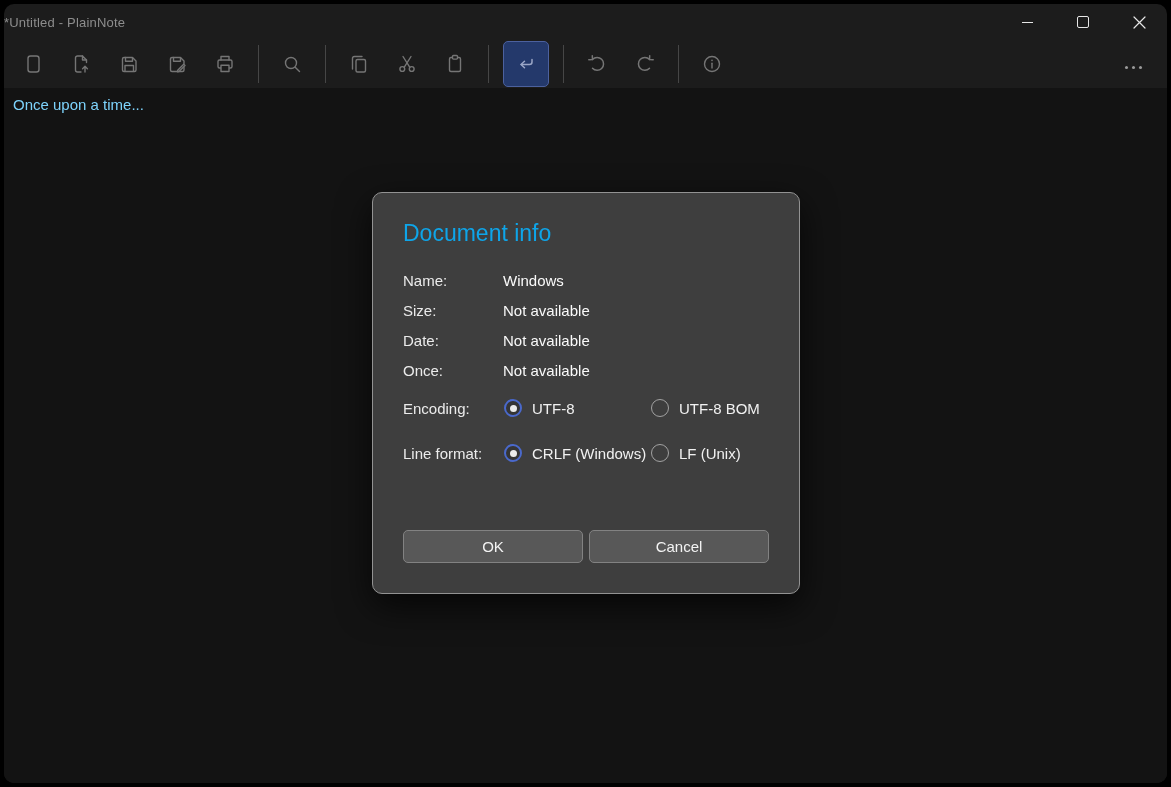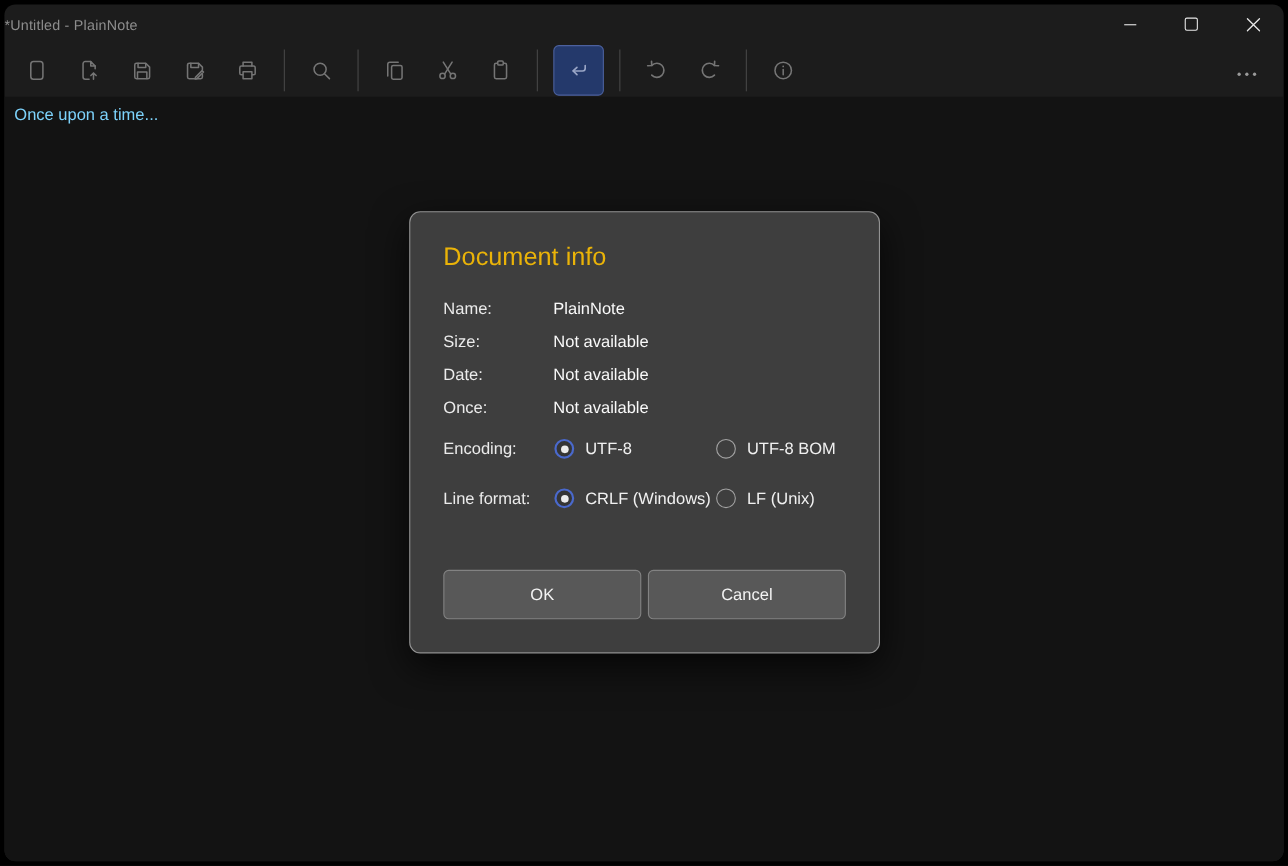--- a/index.html
+++ b/index.html
@@ -30,36 +30,36 @@
   .dots span{display:inline-block;width:3px;height:3px;border-radius:50%;background:#9a9a9a;margin:0 2px;}
   
   .editor{flex:1;background:#131313;color:#7dd3fc;font-size:15px;padding:8px 9px;line-height:18px;}
   
   .dialog{
     position:absolute;left:372px;top:192px;width:428px;height:402px;box-sizing:border-box;
     background:#3e3e3e;border:1px solid #929292;border-radius:10px;
     box-shadow:0 12px 34px rgba(0,0,0,.7);
     padding:0 30px;color:#f1f1f1;font-size:15px;
   }
-  .dlg-title{margin-top:27px;font-size:23px;font-weight:400;color:#eab308;}
+  .dlg-title{margin-top:27px;font-size:23px;font-weight:400;color:#0ea5e9;}
   .dlg-fields{margin-top:18px;}
   .field-row{display:flex;align-items:center;height:30px;}
   .field-label{width:100px;color:#ebebeb;}
   .field-value{color:#fafafa;}
   .dlg-group{display:flex;align-items:center;height:30px;margin-top:15px;}
   .dlg-group.first{margin-top:8px;}
   .row-label{width:101px;color:#ebebeb;}
   .option{display:flex;align-items:center;gap:10px;cursor:default;}
   .option.col1{width:147px;}
   .radio{box-sizing:border-box;width:18px;height:18px;border-radius:50%;flex:0 0 auto;position:relative;}
   .radio.selected{border:2px solid #4a69cc;background:#353535;}
   .radio.selected::after{content:"";position:absolute;left:50%;top:50%;width:7px;height:7px;margin:-3.5px 0 0 -3.5px;border-radius:50%;background:#ececec;}
   .radio.unselected{border:1.5px solid #a2a2a2;background:transparent;}
   .dlg-buttons{position:absolute;left:30px;right:30px;bottom:30px;display:flex;gap:6px;}
-  .dlg-btn{flex:1;height:45px;background:#585858;border:1px solid #828282;border-radius:5px;color:#f3f3f3;font-size:15px;font-family:inherit;}
+  .dlg-btn{flex:1;height:33px;background:#585858;border:1px solid #828282;border-radius:5px;color:#f3f3f3;font-size:15px;font-family:inherit;}
 </style>
 </head>
 <body>
 
 <div class="app-window">
 
   <div class="titlebar">
     <span class="titlebar-text">*Untitled - PlainNote</span>
     <div class="win-controls">
       <button class="win-btn">
@@ -196,21 +196,21 @@
     <span>Once upon a time...</span>
   </div>
 </div>
 
 <div class="dialog">
   <div class="dlg-title">Document info</div>
 
   <div class="dlg-fields">
     <div class="field-row">
       <span class="field-label">Name:</span>
-      <span class="field-value">PlainNote</span>
+      <span class="field-value">Windows</span>
     </div>
     <div class="field-row">
       <span class="field-label">Size:</span>
       <span class="field-value">Not available</span>
     </div>
     <div class="field-row">
       <span class="field-label">Date:</span>
       <span class="field-value">Not available</span>
     </div>
     <div class="field-row">

